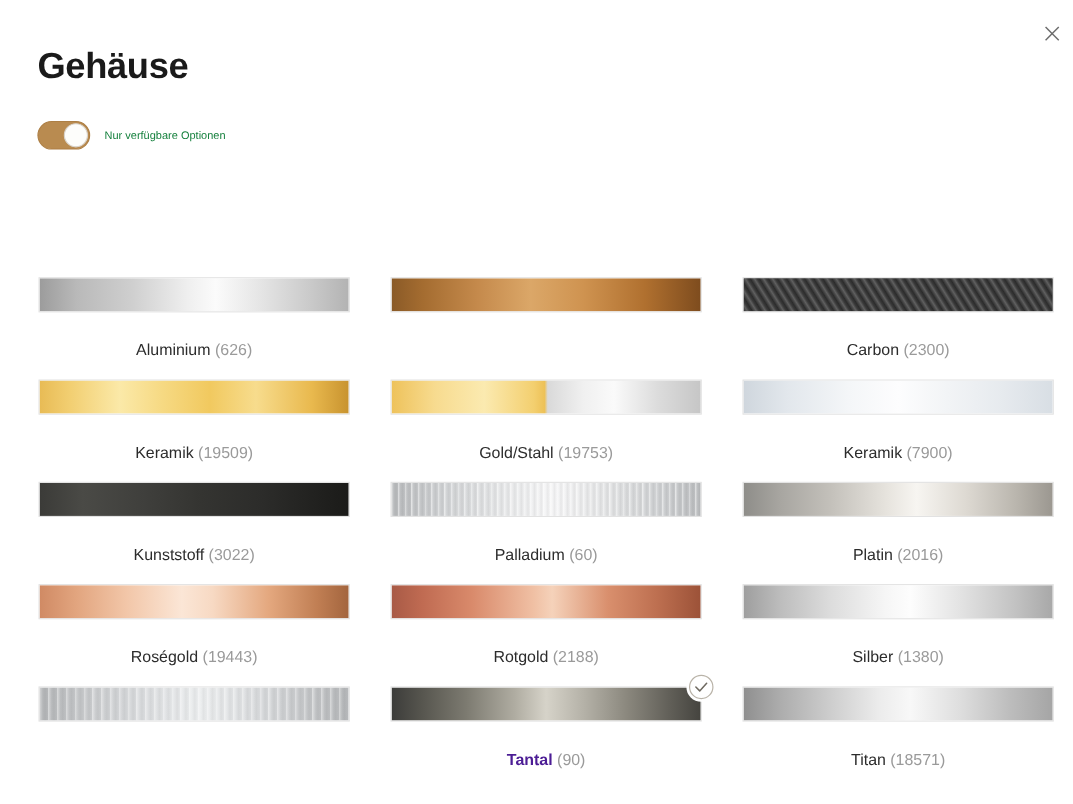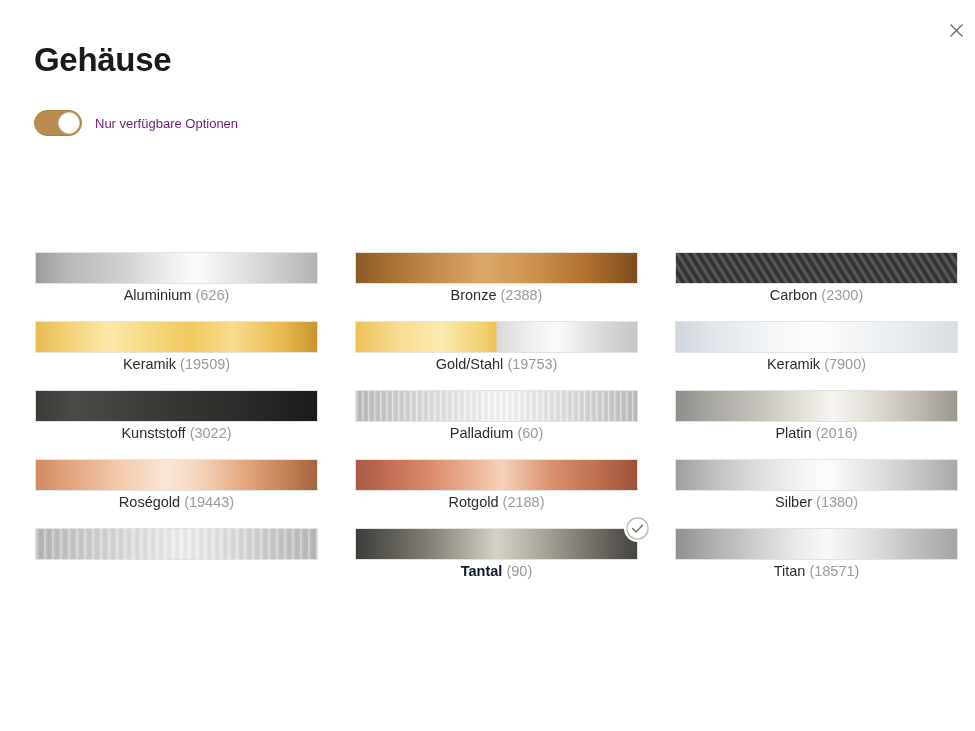--- a/index.html
+++ b/index.html
@@ -73,22 +73,22 @@
     position: absolute;
     top: 1px;
     right: 1px;
     width: 22px;
     height: 22px;
     border-radius: 50%;
     background: #fdfdfb;
     border: 1px solid #d9d4cc;
   }
   .toggle-label {
-    font-size: 13px;
-    color: #701a75;
+    font-size: 10px;
+    color: #15803d;
     white-space: nowrap;
   }
 
   
   .section-title {
     position: absolute;
     left: 34px;
     top: 200px;
     margin: 0;
     font-size: 19.5px;
@@ -119,32 +119,32 @@
     height: 32px;
     border: 1px solid #e2e2e2;
     position: relative;
     overflow: hidden;
   }
   .swatch-tex {
     position: absolute;
     inset: 0;
   }
   .option-label {
-    margin-top: 3px;
+    margin-top: 27px;
     text-align: center;
     font-size: 14.5px;
     color: #2c2c2c;
     white-space: nowrap;
   }
   .option-label .count {
     color: #9a9a9a;
   }
   .option.selected .option-label .name {
     font-weight: 700;
-    color: #0f172a;
+    color: #4c1d95;
   }
 
   
   .check-badge {
     position: absolute;
     top: -12px;
     right: -12px;
     width: 25px;
     height: 25px;
     border-radius: 50%;
@@ -182,21 +182,20 @@
       <div class="option">
         <div class="swatch">
           <div class="swatch-tex" style="background: linear-gradient(90deg, rgb(156, 156, 156) 0%, rgb(185, 185, 185) 12%, rgb(207, 207, 207) 30%, rgb(239, 239, 239) 48%, rgb(251, 251, 251) 57%, rgb(228, 228, 228) 72%, rgb(201, 201, 201) 88%, rgb(179, 179, 179) 100%);"></div>
         </div>
         <div class="option-label"><span class="name">Aluminium</span> <span class="count">(626)</span></div>
       </div>
       <div class="option">
         <div class="swatch">
           <div class="swatch-tex" style="background: linear-gradient(90deg, rgb(138, 90, 39) 0%, rgb(164, 108, 48) 10%, rgb(197, 138, 76) 28%, rgb(219, 167, 104) 45%, rgb(207, 147, 80) 62%, rgb(176, 112, 47) 82%, rgb(126, 76, 30) 100%);"></div>
         </div>
-        <div class="option-label"><span class="name">Bronze</span> <span class="count">(2388)</span></div>
       </div>
       <div class="option">
         <div class="swatch">
           <div class="swatch-tex" style="background: repeating-linear-gradient(58deg, rgb(47, 47, 47) 0px, rgb(78, 78, 78) 2px, rgb(96, 96, 96) 3px, rgb(58, 58, 58) 5px, rgb(43, 43, 43) 7px), repeating-linear-gradient(-58deg, rgba(255, 255, 255, 0.1) 0px, rgba(0, 0, 0, 0.14) 3px, rgba(255, 255, 255, 0.06) 6px), linear-gradient(rgb(65, 65, 65), rgb(52, 52, 52));"></div>
         </div>
         <div class="option-label"><span class="name">Carbon</span> <span class="count">(2300)</span></div>
       </div>
       <div class="option">
         <div class="swatch">
           <div class="swatch-tex" style="background: linear-gradient(90deg, rgb(232, 187, 85) 0%, rgb(242, 207, 114) 10%, rgb(251, 233, 168) 26%, rgb(246, 217, 130) 40%, rgb(241, 201, 95) 55%, rgb(247, 220, 141) 70%, rgb(233, 185, 78) 88%, rgb(200, 147, 47) 100%);"></div>

